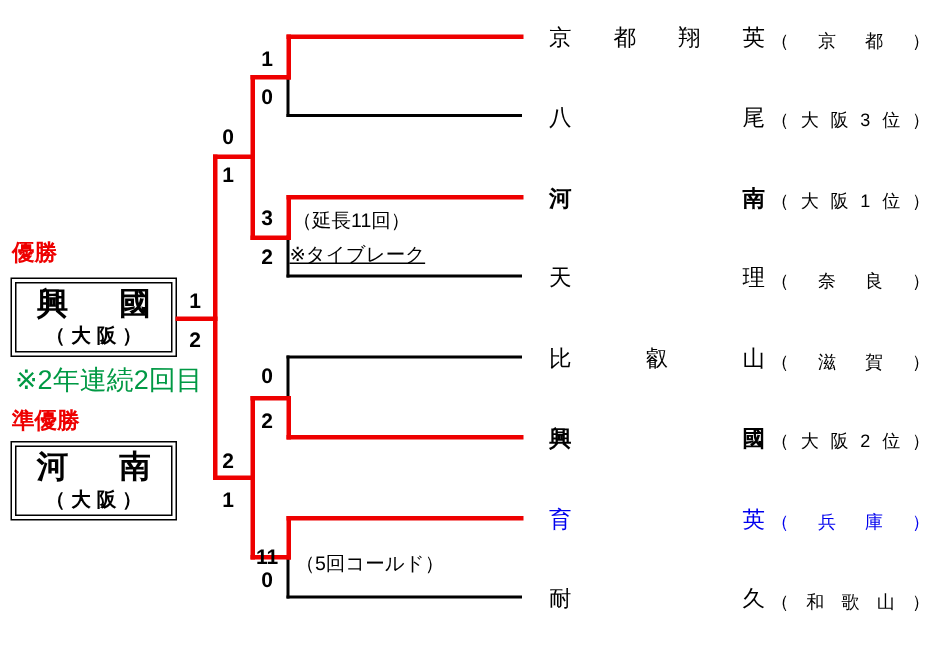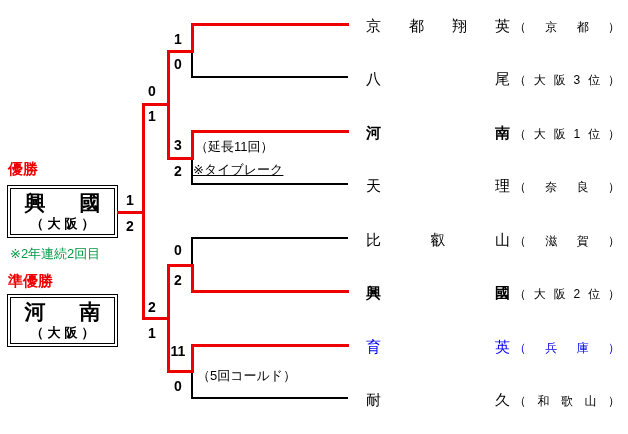--- a/index.html
+++ b/index.html
@@ -10,21 +10,21 @@
   .seg{position:absolute;}
   .team-row{position:absolute;height:22px;display:flex;align-items:center;}
   .team-name{position:absolute;left:0;top:0;height:22px;width:144px;display:flex;
     justify-content:space-between;align-items:center;font-size:15px;line-height:22px;}
   .team-pref{position:absolute;left:148px;top:1px;height:22px;width:106px;display:flex;
     justify-content:space-between;align-items:center;font-size:12px;line-height:22px;}
   .score{position:absolute;width:28px;height:18px;line-height:18px;text-align:center;
     font-size:14px;font-weight:bold;}
   .note{position:absolute;height:16px;line-height:16px;font-size:13px;white-space:nowrap;}
   .side-label{position:absolute;font-size:15px;font-weight:bold;height:17px;line-height:17px;}
-  .green-note{position:absolute;font-size:13px;height:15px;line-height:15px;white-space:nowrap;}
+  .green-note{position:absolute;font-size:18px;height:15px;line-height:15px;white-space:nowrap;}
   .winner-box{position:absolute;left:7px;width:111px;height:53px;border:4px double #000;
     box-sizing:border-box;display:flex;flex-direction:column;justify-content:center;align-items:center;background:#fff;}
   .box-name{width:76px;display:flex;justify-content:space-between;font-size:21px;
     font-weight:bold;line-height:24px;}
   .box-pref{width:64px;display:flex;justify-content:space-between;font-size:13px;
     font-weight:bold;line-height:16px;margin-top:1px;}
 </style>
 </head>
 <body>
 
@@ -165,21 +165,21 @@
         </div>
       </div>
     </div>
   <div id="scores-layer">
       <div class="score" style="left: 164px; top: 30px; z-index: 3;">1</div>
       <div class="score" style="left: 164px; top: 55px; z-index: 3;">0</div>
       <div class="score" style="left: 164px; top: 136px; z-index: 3;">3</div>
       <div class="score" style="left: 164px; top: 162px; z-index: 3;">2</div>
       <div class="score" style="left: 164px; top: 241px; z-index: 3;">0</div>
       <div class="score" style="left: 164px; top: 271px; z-index: 3;">2</div>
-      <div class="score" style="left: 164px; top: 342px; z-index: 3;">11</div>
+      <div class="score" style="left: 164px; top: 362px; z-index: 3;">11</div>
       <div class="score" style="left: 164px; top: 377px; z-index: 3;">0</div>
       <div class="score" style="left: 138px; top: 82px; z-index: 3;">0</div>
       <div class="score" style="left: 138px; top: 107px; z-index: 3;">1</div>
       <div class="score" style="left: 138px; top: 298px; z-index: 3;">2</div>
       <div class="score" style="left: 138px; top: 324px; z-index: 3;">1</div>
       <div class="score" style="left: 116px; top: 191px; z-index: 3;">1</div>
       <div class="score" style="left: 116px; top: 217px; z-index: 3;">2</div>
     </div>
   <div id="notes-layer">
       <div class="note" style="left: 195px; top: 139px; z-index: 3;">（延長11回）</div>

